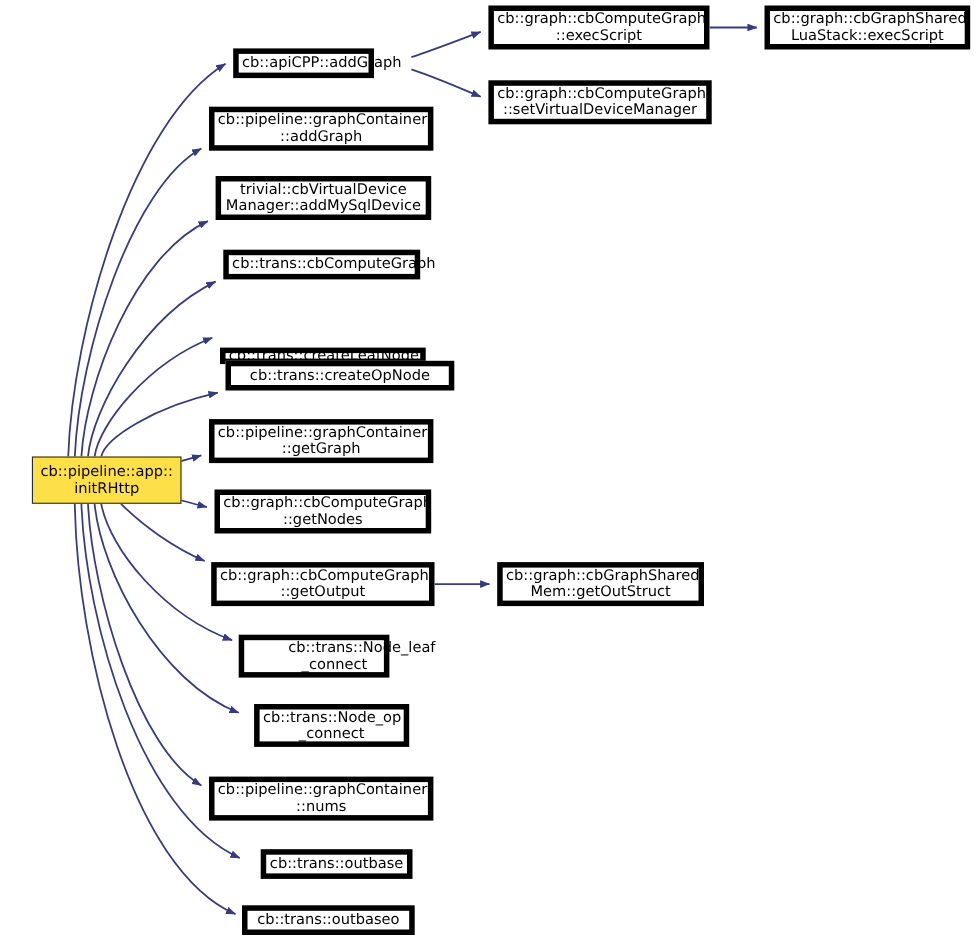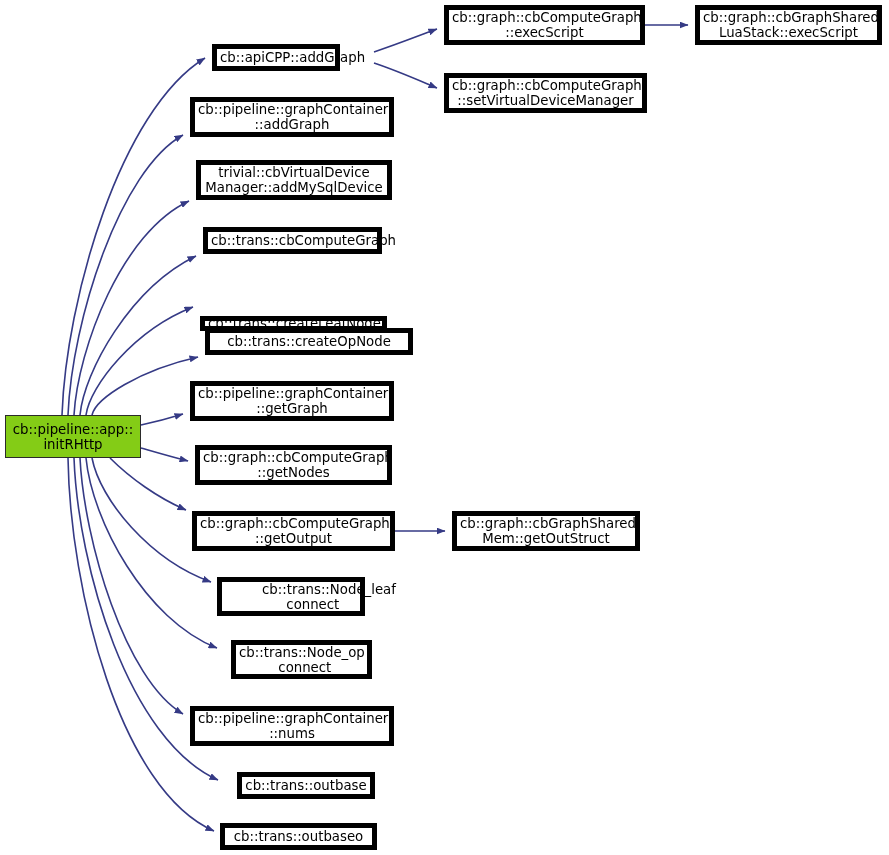--- a/index.html
+++ b/index.html
@@ -34,22 +34,23 @@
     justify-content: center;
     text-align: center;
     color: #000000;
     font-size: 13.3px;
     line-height: 15px;
     letter-spacing: 0px;
     z-index: 2;
     padding: 0 3px;
   }
   .node.root {
-    background: #84cc16;
+    background: #fde047;
     border: 1px solid #2b2b2b;
+    margin-left: 24px;
   }
   .node .lbl {
     display: block;
     white-space: pre-line;
     width: 100%;
   }
 </style>
 </head>
 <body>
 
@@ -111,21 +112,21 @@
 ::getGraph</span>
       </div>
       <div class="node" style="left: 195px; top: 445px; width: 197px; height: 40px;">
         <span class="lbl">cb::graph::cbComputeGraph
 ::getNodes</span>
       </div>
       <div class="node" style="left: 192px; top: 511px; width: 203px; height: 40px;">
         <span class="lbl">cb::graph::cbComputeGraph
 ::getOutput</span>
       </div>
-      <div class="node" style="left: 217px; top: 577px; width: 148px; height: 39px; padding-left: 40px;">
+      <div class="node" style="left: 217px; top: 577px; width: 137px; height: 39px; padding-left: 40px;">
         <span class="lbl">cb::trans::Node_leaf
 _connect</span>
       </div>
       <div class="node" style="left: 231px; top: 640px; width: 141px; height: 39px;">
         <span class="lbl">cb::trans::Node_op
 _connect</span>
       </div>
       <div class="node" style="left: 190px; top: 706px; width: 204px; height: 40px;">
         <span class="lbl">cb::pipeline::graphContainer
 ::nums</span>

